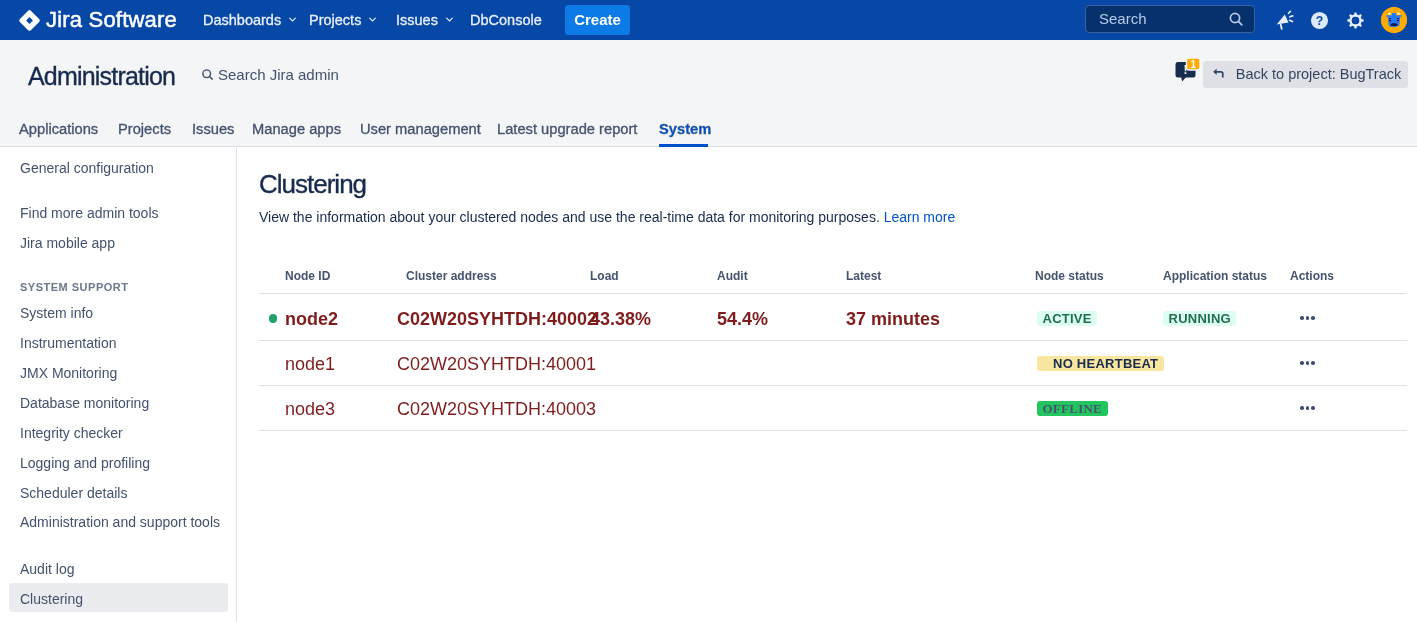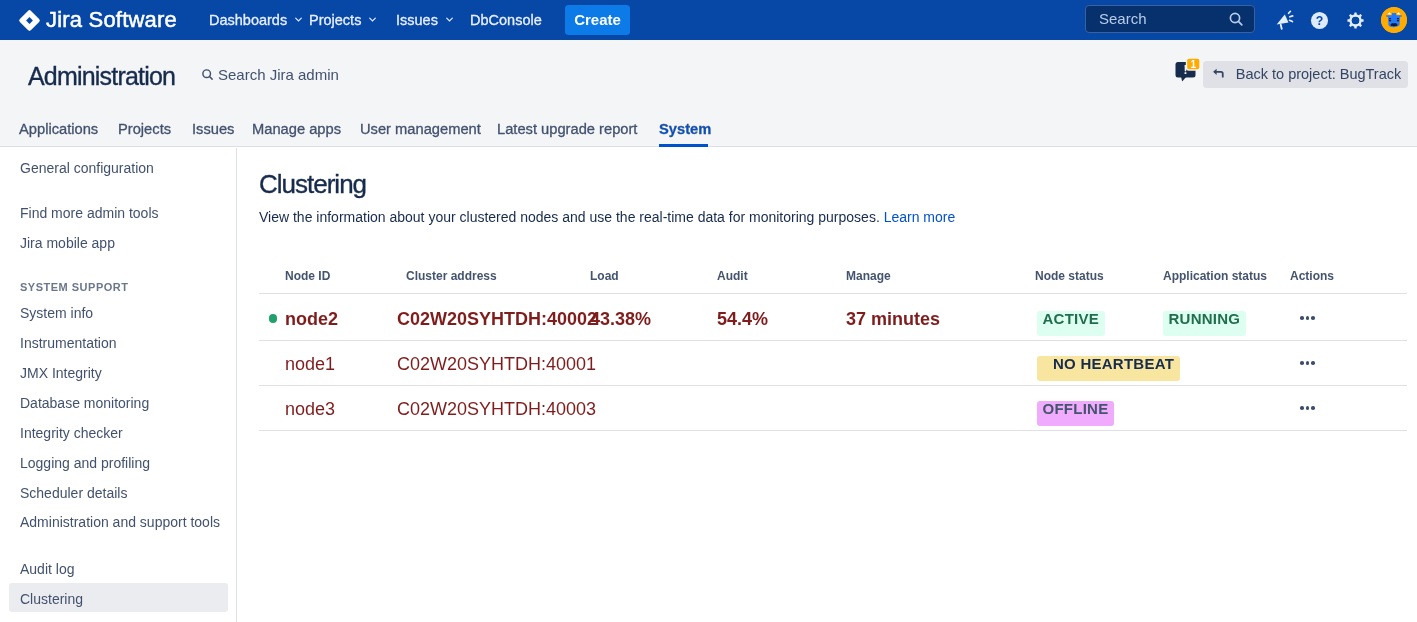--- a/index.html
+++ b/index.html
@@ -28,40 +28,40 @@
 .side-sel { left:9px; top:583px; width:219px; height:29px; background:#EBECF0; border-radius:3px; }
 
 .h2 { left:259px; top:169px; font-size:26px; font-weight:400; color:#172B4D; -webkit-text-stroke:0.35px #172B4D; letter-spacing:-1px; }
 .desc { left:259px; top:209px; font-size:14px; color:#172B4D; }
 .desc a { color:#0052CC; text-decoration:none; }
 .th { font-size:12px; font-weight:700; color:#44546F; white-space:nowrap; }
 .hline { height:1px; background:#DFE1E6; left:259px; width:1148px; }
 .td { font-size:18px; color:#7f1d1d; white-space:nowrap; }
 .td.b { font-weight:700; }
 .dot { width:8.8px; height:8.8px; border-radius:50%; background:#22A06B; }
-.badge { height:25px; border-radius:3px; font-size:15px; font-weight:700; line-height:15px; padding:0 5.5px; letter-spacing:0.25px; }
+.badge { height:15px; border-radius:3px; font-size:13px; font-weight:700; line-height:15px; padding:0 5.5px; letter-spacing:0.25px; }
 .badge.green { background:#DCFFF1; color:#216E4E; }
 .badge.yellow { background:#F8E6A0; color:#172B4D;padding-left:16px; }
-.badge.gray { background:#f0abfc; color:#44546F; }
+.badge.gray { background:#22c55e; color:#44546F;font-family:Liberation Serif, serif; }
 .dots { width:16px; height:4px; }
 .dots i { position:absolute; width:3.5px; height:3.5px; border-radius:50%; background:#3E4F6E; top:0; }
 .dots i:nth-child(1){left:0} .dots i:nth-child(2){left:5.5px} .dots i:nth-child(3){left:11px}
 </style>
 </head>
 <body>
 <div class="abs navbar"></div>
 <div class="abs adminbar"></div>
 <div class="abs sidebar"></div>
 
 <svg class="abs" style="left:17px;top:8px" width="25" height="25" viewBox="0 0 25 25">
   <rect x="4.6" y="4.6" width="15.8" height="15.8" rx="2.2" transform="rotate(45 12.5 12.5)" fill="#fff"></rect>
   <rect x="10.1" y="10.1" width="4.8" height="4.8" transform="rotate(45 12.5 12.5)" fill="#0747A6"></rect>
 </svg>
 <div class="abs logo-text">Jira Software</div>
-<div class="abs nav-item" style="left:209px">Dashboards<svg class="chev" viewBox="0 0 16 16" width="10" height="10">
+<div class="abs nav-item" style="left:203px">Dashboards<svg class="chev" viewBox="0 0 16 16" width="10" height="10">
       <path d="M3 5.5l5 5 5-5" stroke="#DEEBFF" stroke-width="2.2" fill="none" stroke-linecap="round"></path>
     </svg></div>
 <div class="abs nav-item" style="left:309px">Projects<svg class="chev" viewBox="0 0 16 16" width="10" height="10">
       <path d="M3 5.5l5 5 5-5" stroke="#DEEBFF" stroke-width="2.2" fill="none" stroke-linecap="round"></path>
     </svg></div>
 <div class="abs nav-item" style="left:396px">Issues<svg class="chev" viewBox="0 0 16 16" width="10" height="10">
       <path d="M3 5.5l5 5 5-5" stroke="#DEEBFF" stroke-width="2.2" fill="none" stroke-linecap="round"></path>
     </svg></div>
 <div class="abs nav-item" style="left:470px">DbConsole</div>
 <div class="abs create-btn">Create</div>
@@ -144,38 +144,38 @@
 <div class="abs tab" style="left:497px">Latest upgrade report</div>
 <div class="abs tab active" style="left:659px">System</div>
 <div class="abs tab-underline"></div>
 
 <div class="abs side-item" style="top:160px">General configuration</div>
 <div class="abs side-item" style="top:205px">Find more admin tools</div>
 <div class="abs side-item" style="top:235px">Jira mobile app</div>
 <div class="abs side-head" style="top:281px">SYSTEM SUPPORT</div>
 <div class="abs side-item" style="top:305px">System info</div>
 <div class="abs side-item" style="top:335px">Instrumentation</div>
-<div class="abs side-item" style="top:365px">JMX Integrity</div>
+<div class="abs side-item" style="top:365px">JMX Monitoring</div>
 <div class="abs side-item" style="top:395px">Database monitoring</div>
 <div class="abs side-item" style="top:425px">Integrity checker</div>
 <div class="abs side-item" style="top:455px">Logging and profiling</div>
 <div class="abs side-item" style="top:485px">Scheduler details</div>
 <div class="abs side-item" style="top:514px; white-space:normal; width:200px; line-height:16px;">Administration and support tools</div>
 <div class="abs side-item" style="top:561px">Audit log</div>
 <div class="abs side-sel"></div>
 <div class="abs side-item" style="top:591px">Clustering</div>
 
 <div class="abs h2">Clustering</div>
 <div class="abs desc">View the information about your clustered nodes and use the real-time data for monitoring purposes. <a>Learn more</a></div>
 
 <div class="abs th" style="left:285px;top:269px">Node ID</div>
 <div class="abs th" style="left:406px;top:269px">Cluster address</div>
 <div class="abs th" style="left:590px;top:269px">Load</div>
 <div class="abs th" style="left:717px;top:269px">Audit</div>
-<div class="abs th" style="left:846px;top:269px">Manage</div>
+<div class="abs th" style="left:846px;top:269px">Latest</div>
 <div class="abs th" style="left:1035px;top:269px">Node status</div>
 <div class="abs th" style="left:1163px;top:269px">Application status</div>
 <div class="abs th" style="left:1290px;top:269px">Actions</div>
 <div class="abs hline" style="top:293px"></div>
 
 <div class="abs dot" style="left:268.6px;top:314.4px"></div>
 <div class="abs td b" style="left:285px;top:309px">node2</div>
 <div class="abs td b" style="left:397px;top:309px">C02W20SYHTDH:40002</div>
 <div class="abs td b" style="left:590px;top:309px">43.38%</div>
 <div class="abs td b" style="left:717px;top:309px">54.4%</div>

